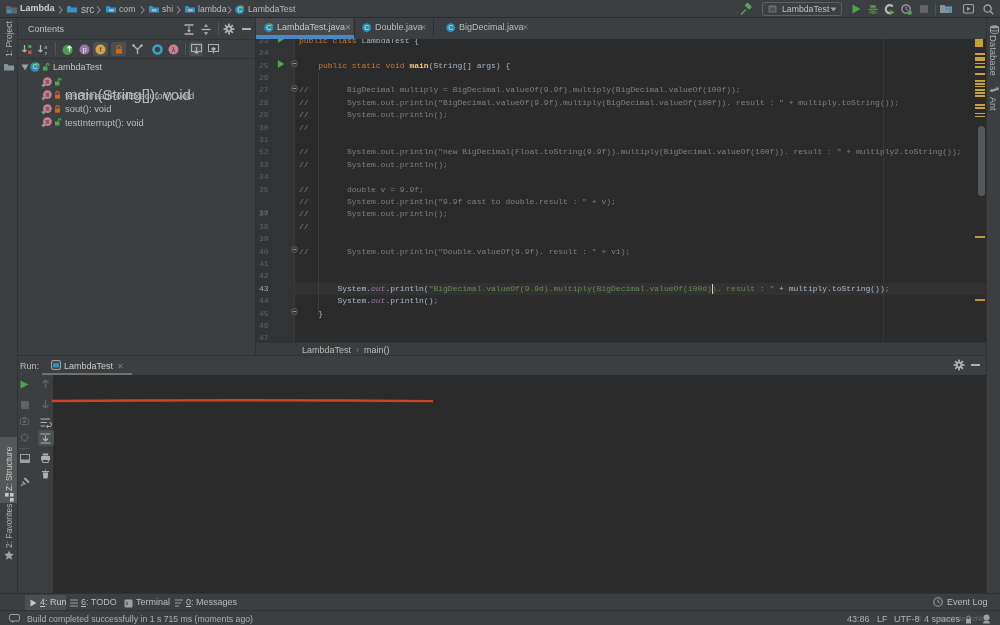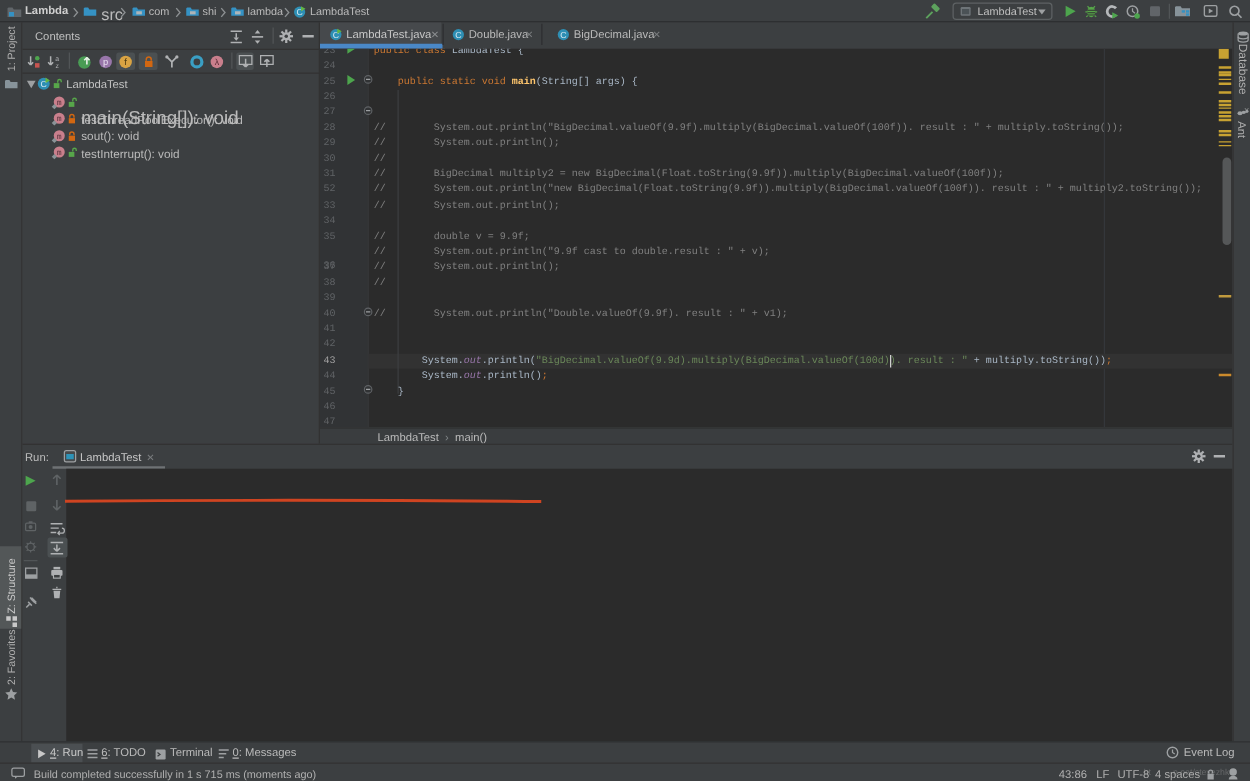--- a/index.html
+++ b/index.html
@@ -19,21 +19,21 @@
       <path d="M0 1.5 L0 8.5 L11 8.5 L11 2.5 L5 2.5 L4 1 L0.8 1 Z" fill="#61666a"></path>
       <rect x="1.2" y="4.6" width="4" height="3.6" fill="#3592c4"></rect>
     </svg>
 <span class="abs" style="left:20px;top:3px;font-size:9px;font-weight:bold;color:#d0d0d0">Lambda</span>
 <svg style="left:58px;top:6.0px" width="5" height="8" viewBox="0 0 5 8">
       <path d="M1 0.5 L4 4 L1 7.5" stroke="#8c9092" stroke-width="1.1" fill="none"></path>
     </svg>
 <svg style="left:67px;top:5px" width="10" height="8" viewBox="0 0 10 8">
       <path d="M0 1.5 L0 7.5 L10 7.5 L10 2.5 L4.5 2.5 L3.5 1 L0.8 1 Z" fill="#3592c4"></path>
     </svg>
-<span class="abs t9" style="left:81px;top:3.5px;font-size:13px">src</span>
+<span class="abs t9" style="left:81px;top:3.5px;font-size:10px">src</span>
 <svg style="left:96px;top:6.0px" width="5" height="8" viewBox="0 0 5 8">
       <path d="M1 0.5 L4 4 L1 7.5" stroke="#8c9092" stroke-width="1.1" fill="none"></path>
     </svg>
 <svg style="left:106px;top:5px" width="10" height="8" viewBox="0 0 10 8">
       <path d="M0 1.5 L0 7.5 L10 7.5 L10 2.5 L4.5 2.5 L3.5 1 L0.8 1 Z" fill="#3592c4"></path>
       <rect x="3" y="4" width="4.5" height="2.5" fill="#aeb5b8"></rect>
     </svg>
 <span class="abs t9" style="left:119px;top:3.5px;font-size:8.7px">com</span>
 <svg style="left:140px;top:6.0px" width="5" height="8" viewBox="0 0 5 8">
       <path d="M1 0.5 L4 4 L1 7.5" stroke="#8c9092" stroke-width="1.1" fill="none"></path>
@@ -293,28 +293,28 @@
 <div class="abs" style="left:38.5px;top:243.8px;width:691px;height:12.4px;background:#323232"></div>
 
 <div class="abs" style="left:62.4px;top:33px;width:1px;height:243px;background:#3c3e40"></div>
 <div class="ln" style="top:-4.2px"><span>23</span></div>
 <div class="cl" style="top:-4.2px"><span class="k">public class </span>LambdaTest {</div>
 <div class="ln" style="top:8.2px"><span>24</span></div>
 <div class="ln" style="top:20.6px"><span>25</span></div>
 <div class="cl" style="top:20.6px">    <span class="k">public static void </span><span class="m">main</span>(String[] args) {</div>
 <div class="ln" style="top:33.0px"><span>26</span></div>
 <div class="ln" style="top:45.4px"><span>27</span></div>
+<div class="cl" style="top:45.4px"><span class="c">//        BigDecimal multiply = BigDecimal.valueOf(9.9f).multiply(BigDecimal.valueOf(100f));</span></div>
 <div class="ln" style="top:57.8px"><span>28</span></div>
 <div class="cl" style="top:57.8px"><span class="c">//        System.out.println("BigDecimal.valueOf(9.9f).multiply(BigDecimal.valueOf(100f)). result : " + multiply.toString());</span></div>
 <div class="ln" style="top:70.2px"><span>29</span></div>
 <div class="cl" style="top:70.2px"><span class="c">//        System.out.println();</span></div>
 <div class="ln" style="top:82.6px"><span>30</span></div>
 <div class="cl" style="top:82.6px"><span class="c">//</span></div>
 <div class="ln" style="top:95.0px"><span>31</span></div>
-<div class="cl" style="top:95.0px"><span class="c">//        BigDecimal multiply2 = new BigDecimal(Float.toString(9.9f)).multiply(BigDecimal.valueOf(100f));</span></div>
 <div class="ln" style="top:107.4px"><span>52</span></div>
 <div class="cl" style="top:107.4px"><span class="c">//        System.out.println("new BigDecimal(Float.toString(9.9f)).multiply(BigDecimal.valueOf(100f)). result : " + multiply2.toString());</span></div>
 <div class="ln" style="top:119.8px"><span>33</span></div>
 <div class="cl" style="top:119.8px"><span class="c">//        System.out.println();</span></div>
 <div class="ln" style="top:132.2px"><span>34</span></div>
 <div class="ln" style="top:144.6px"><span>35</span></div>
 <div class="cl" style="top:144.6px"><span class="c">//        double v = 9.9f;</span></div>
 <div class="ln" style="top:168px"><span>36</span></div>
 <div class="cl" style="top:157.0px"><span class="c">//        System.out.println("9.9f cast to double.result : " + v);</span></div>
 <div class="ln" style="top:169.4px"><span>37</span></div>

